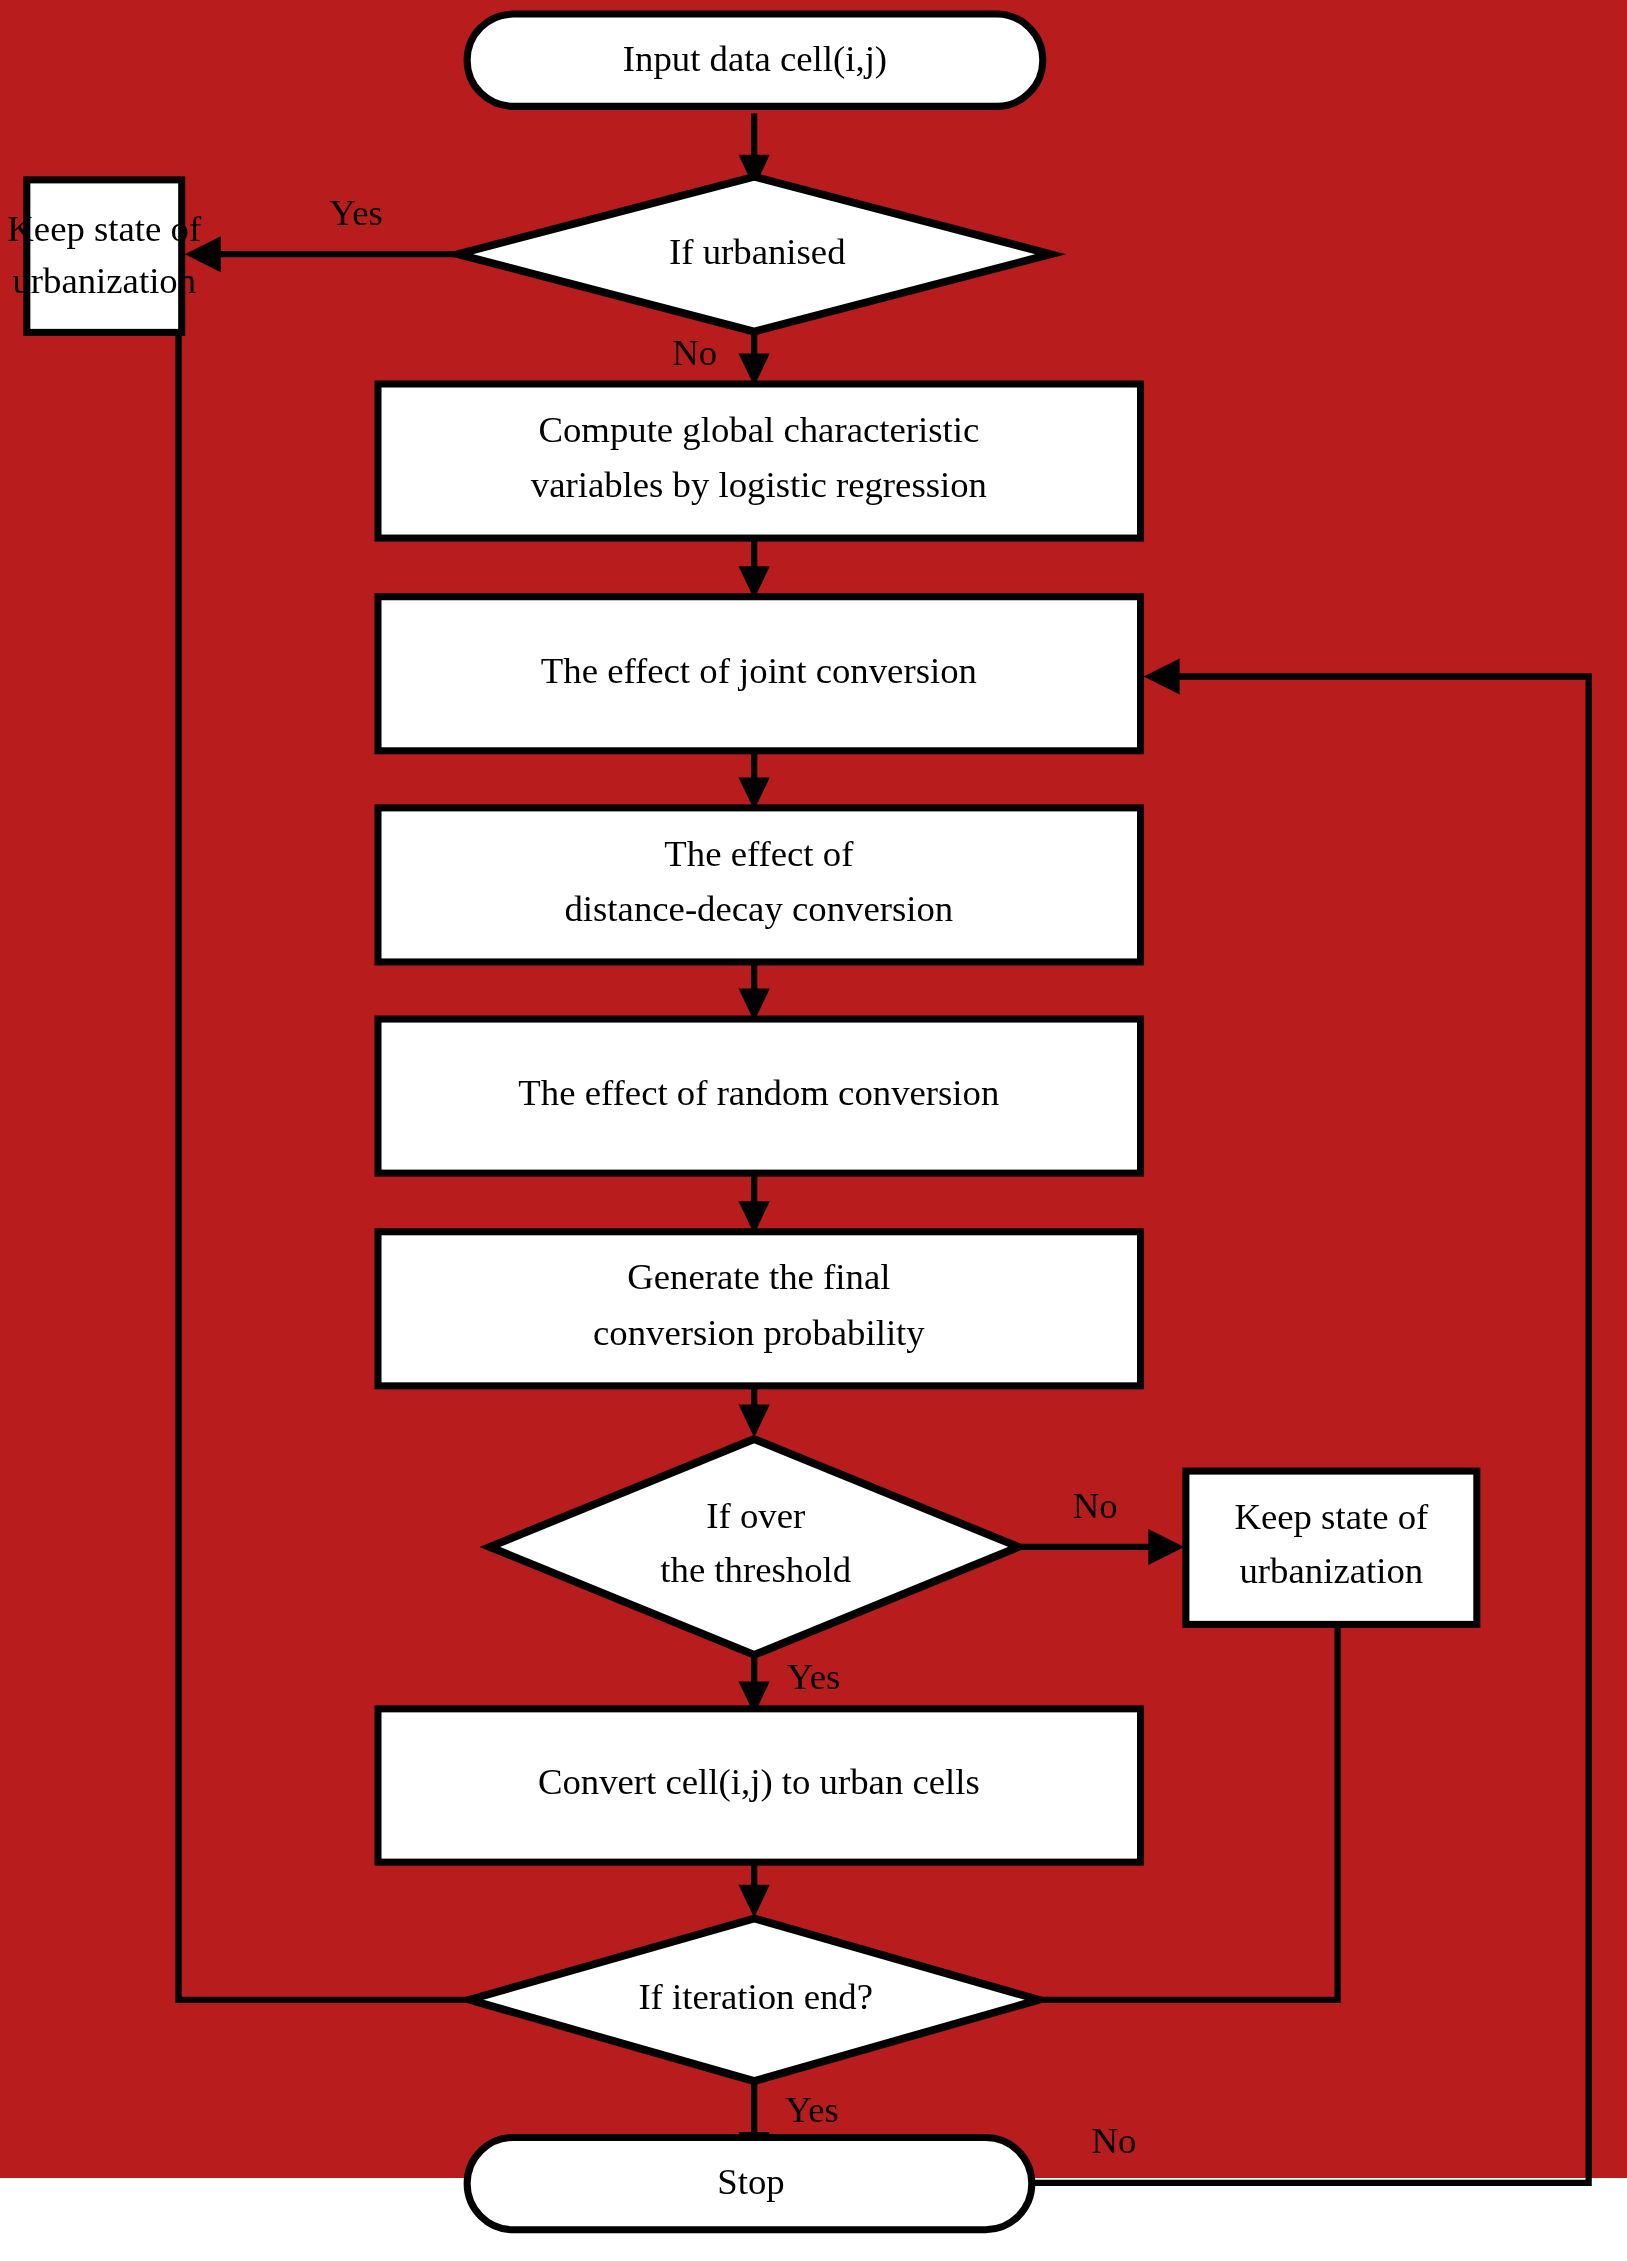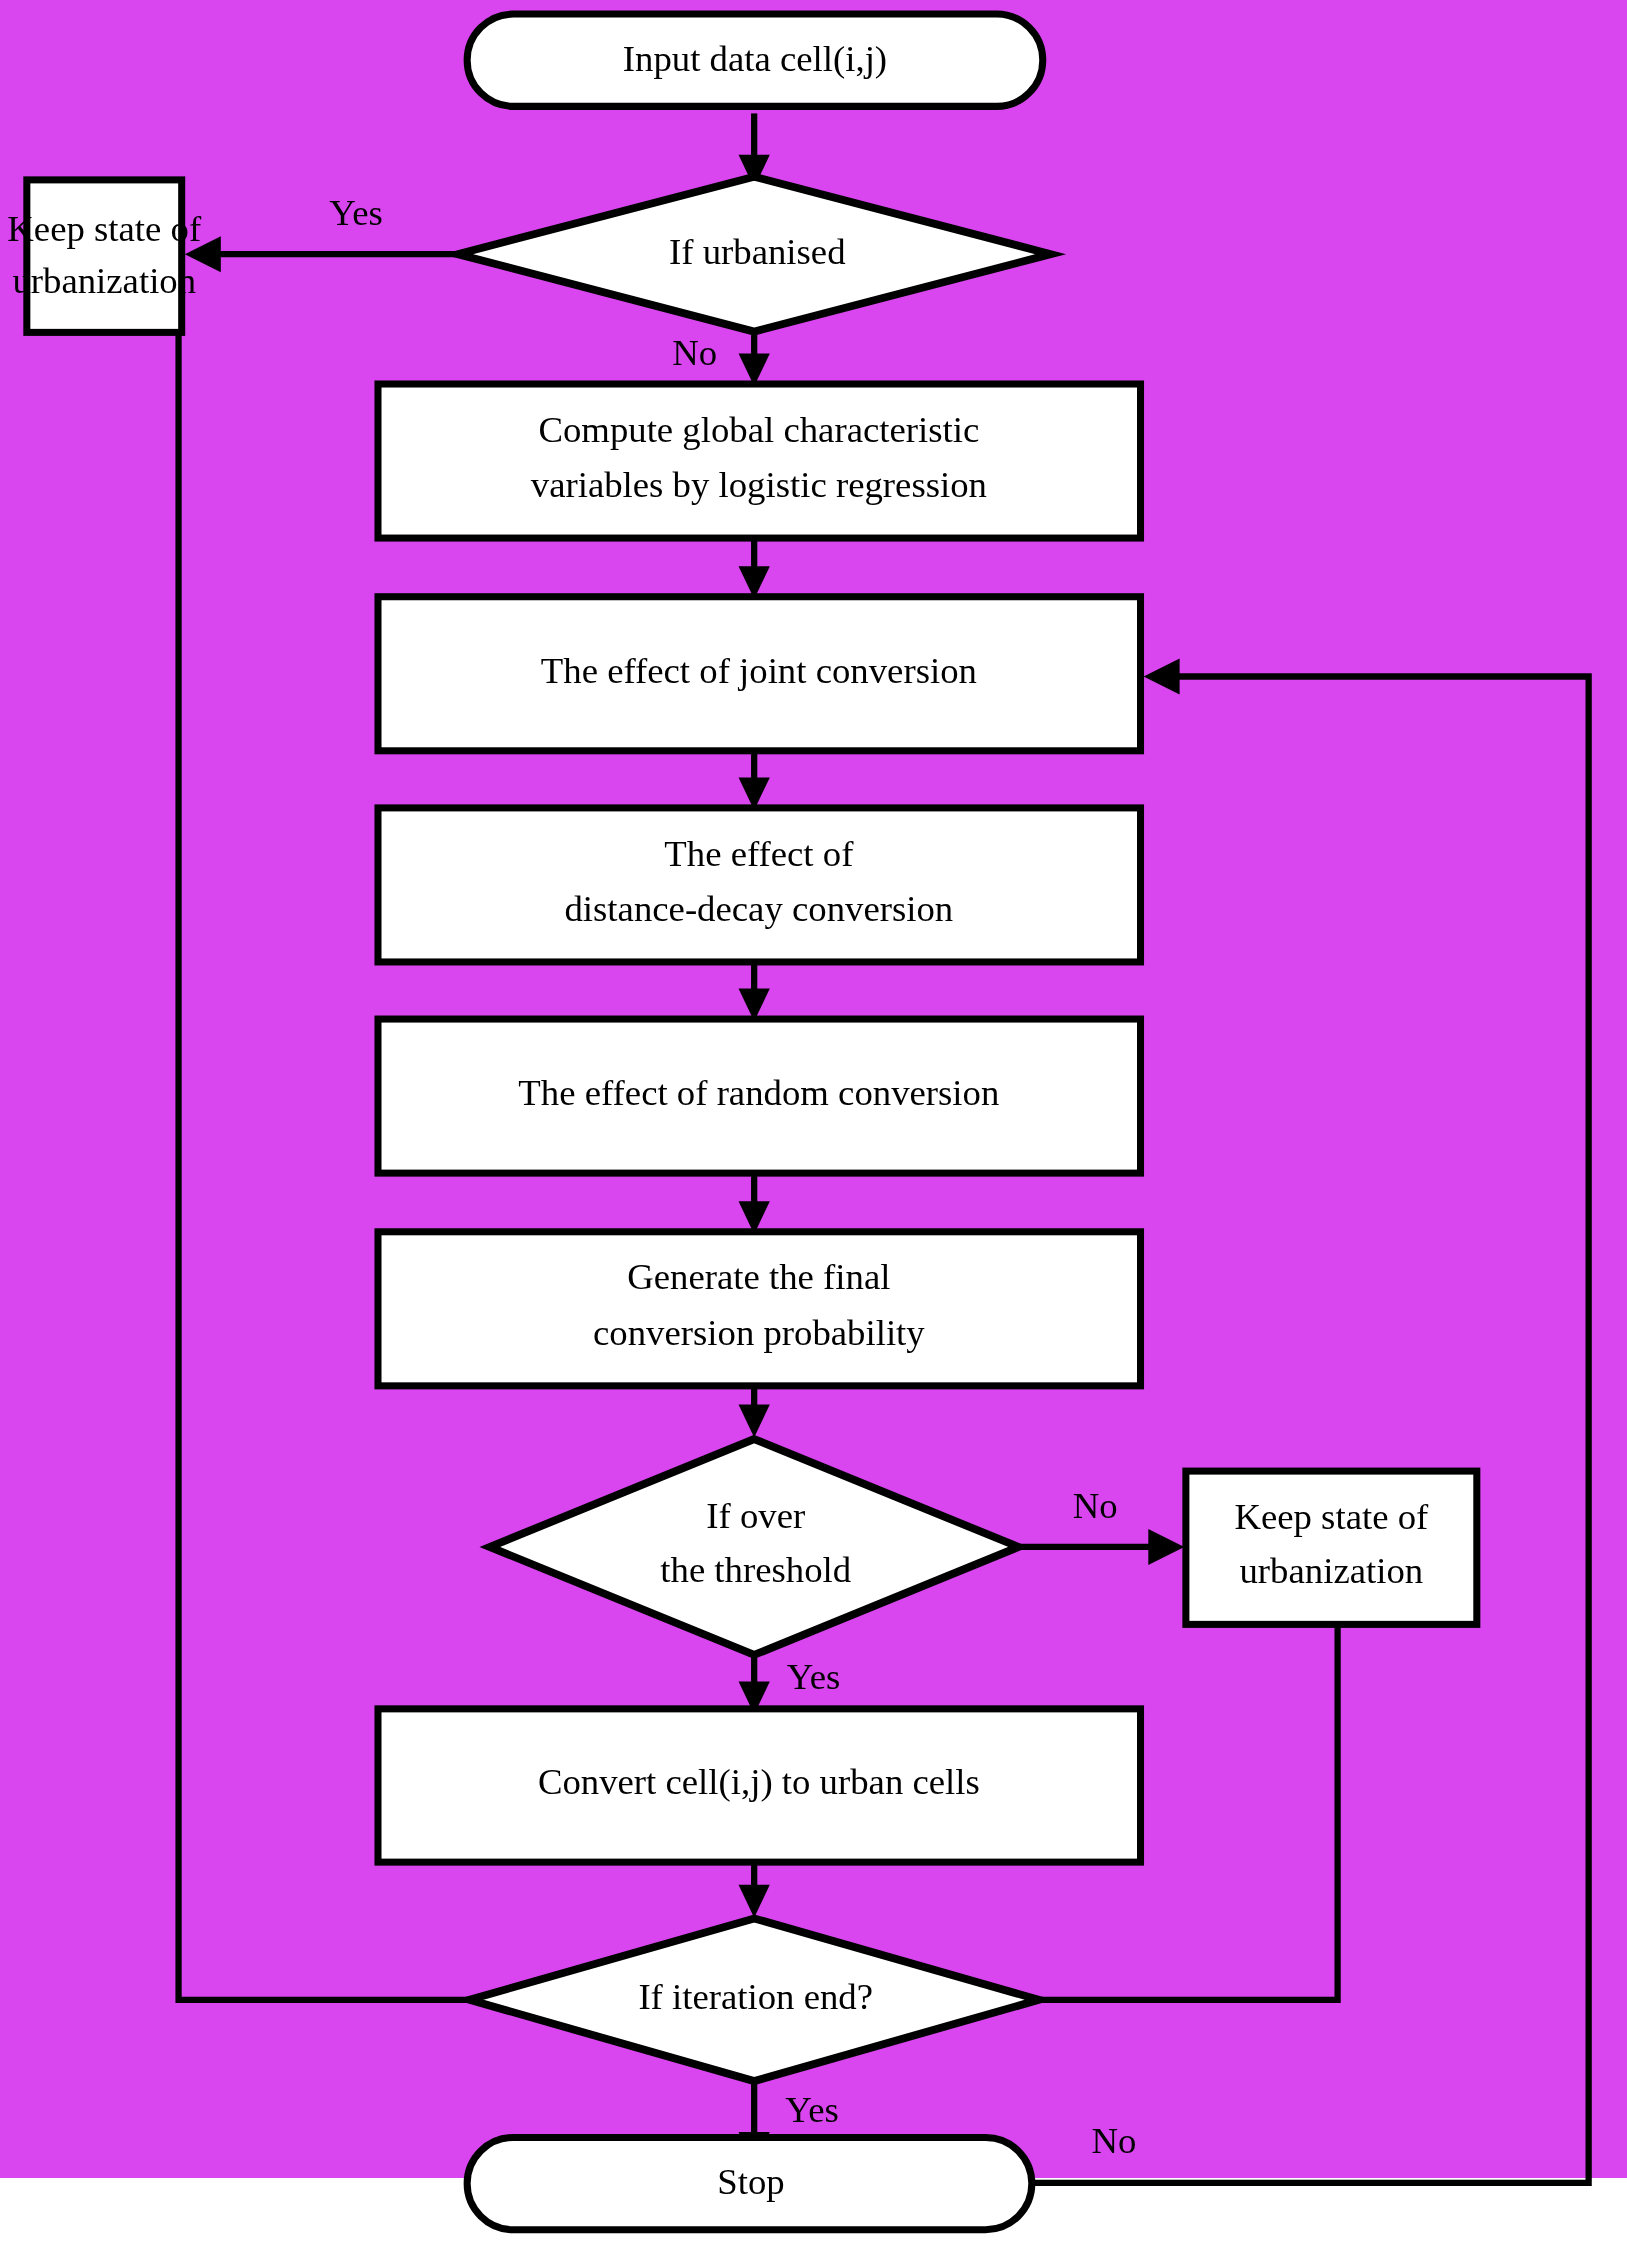--- a/index.html
+++ b/index.html
@@ -11,21 +11,21 @@
   body {
     width: 1628px;
     height: 2261px;
     font-family: "Liberation Serif", "DejaVu Serif", serif;
     overflow: hidden;
   }
   #flowchart-root {
     position: relative;
     width: 1628px;
     height: 2178px;
-    background: #d946ef;
+    background: #b91c1c;
   }
   svg#flow-svg {
     display: block;
     width: 1628px;
     height: 2261px;
   }
   .node-shape {
     fill: #ffffff;
     stroke: #000000;
     stroke-width: 9;

